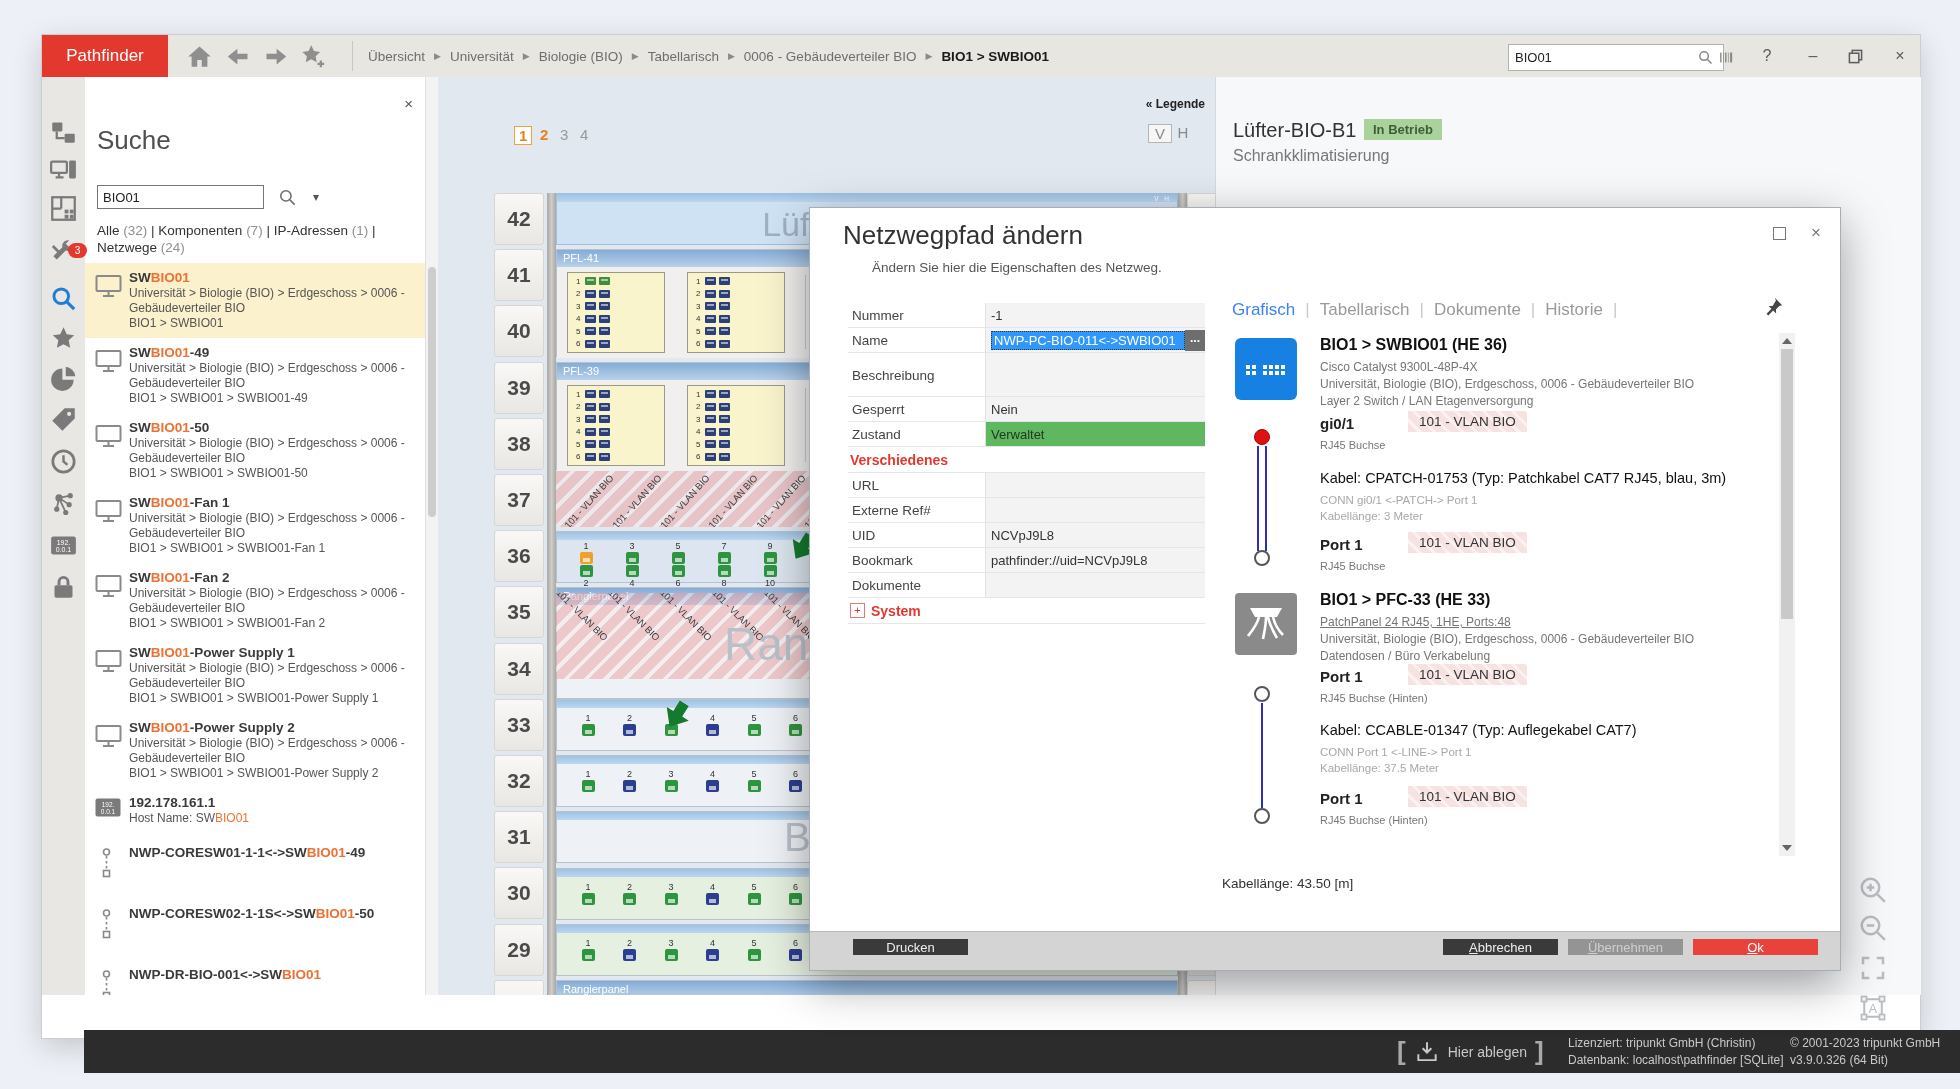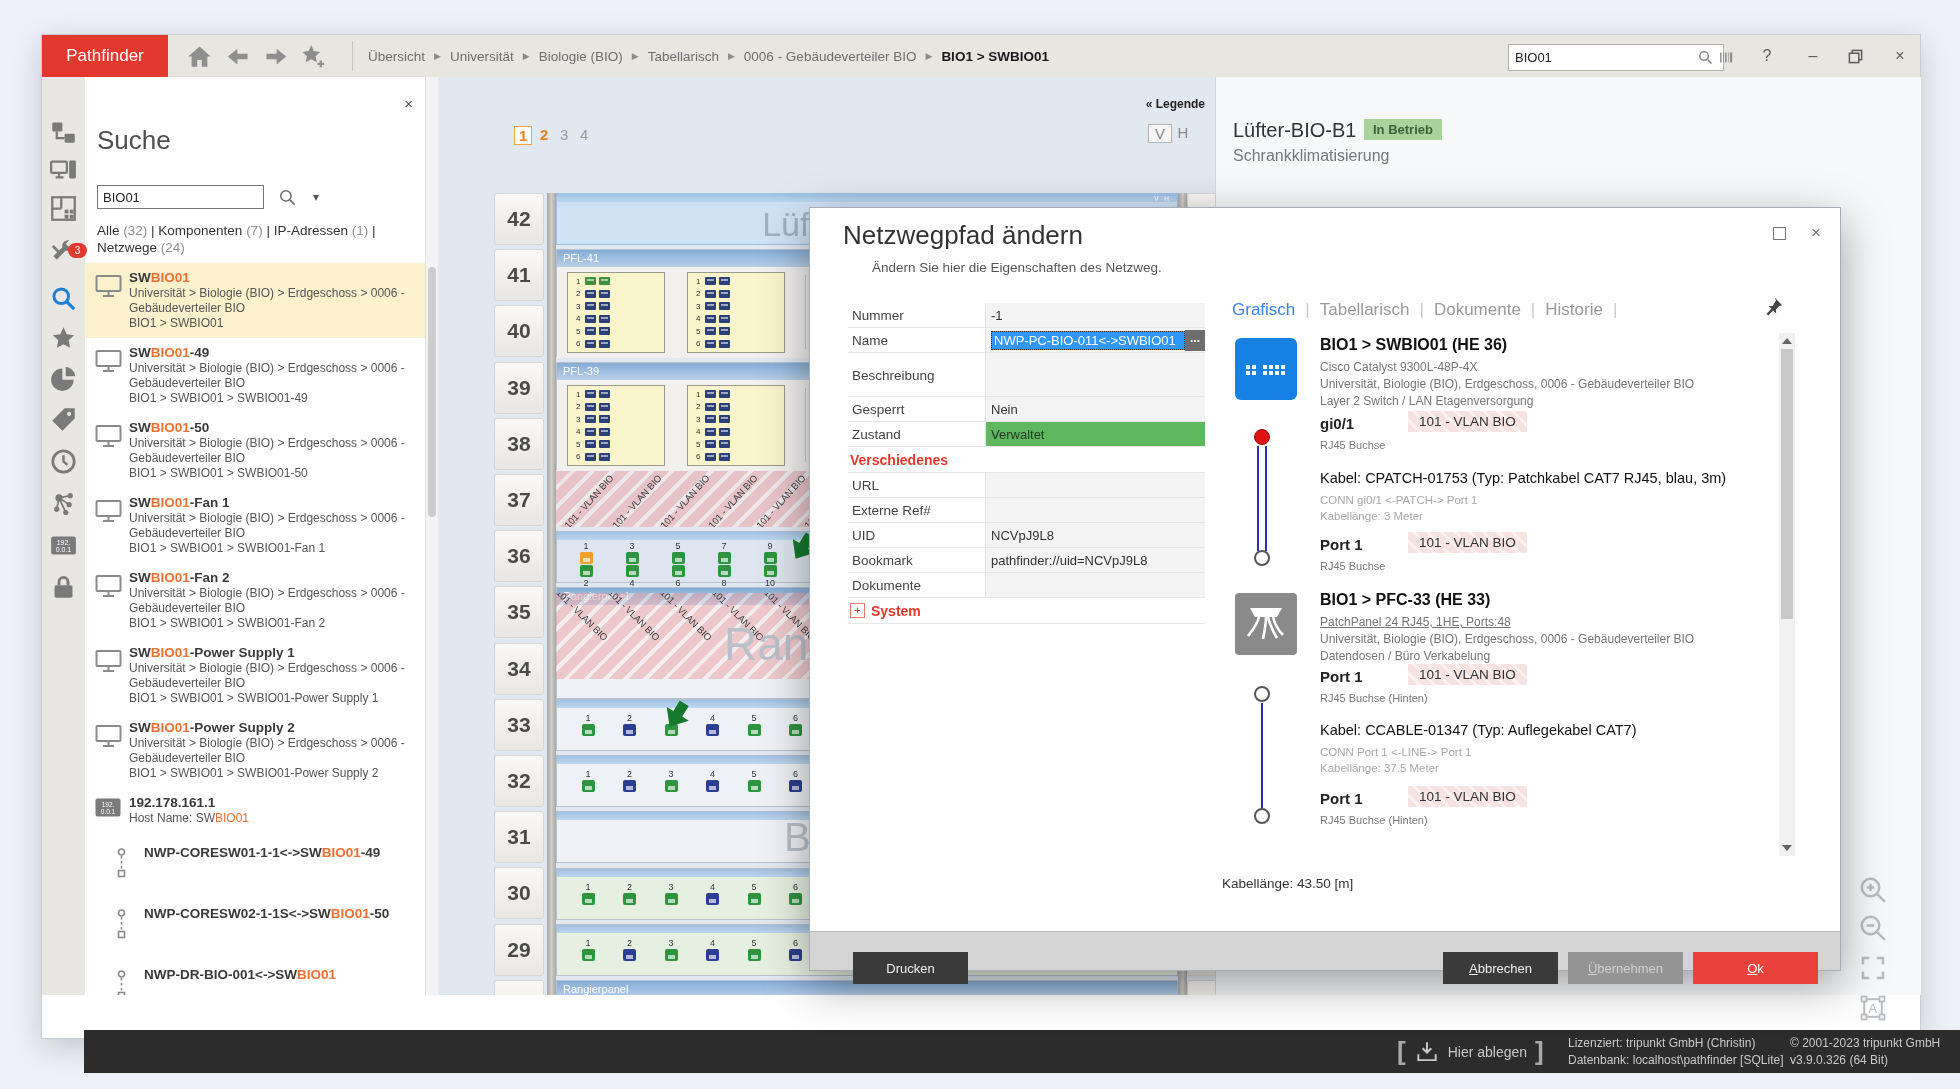--- a/index.html
+++ b/index.html
@@ -38,21 +38,21 @@
   .result{position:relative;display:flex;padding:7px 0 7px 10px;}
   .result.selected{background:#fbf1cd;}
   .ricon{width:34px;flex:none;padding-top:3px;}
   .ricon svg{width:27px;height:27px;}
   .result.icon-netpath .ricon svg{width:13px;height:30px;margin-left:5px;}
   .result.icon-ip .ricon svg{width:26px;height:19px;}
   .rtext{flex:1;min-width:0;padding-right:8px;}
   .rtitle{font-size:13.5px;font-weight:bold;color:#3a3a3a;line-height:16px;}
   .rline{font-size:12px;color:#555;line-height:15px;}
   .hl{color:#ed7133;}
-  .result.icon-netpath{padding-top:12px;padding-bottom:12px;margin-left:15px;}
+  .result.icon-netpath{padding-top:12px;padding-bottom:12px;}
   #sp-scroll{position:absolute;left:383px;top:42px;width:13px;height:918px;background:#f3f3f3;border-left:1px solid #e0e0e0;}
   #sp-thumb{position:absolute;left:2px;top:190px;width:8px;height:250px;background:#cdcdcd;border-radius:4px;}
   
   #canvas{position:absolute;left:396px;top:42px;width:777px;height:918px;background:#e2e8f0;overflow:hidden;}
   #legend{position:absolute;right:10px;top:20px;font-size:12px;font-weight:bold;color:#222;}
   .page{position:absolute;top:49px;font-size:15px;color:#999;}
   .page.current{color:#e8821e;font-weight:bold;border:1px solid #f0a23c;background:#fff;padding:0 4px;}
   .page.active{color:#e8821e;font-weight:bold;}
   .vh{position:absolute;top:47px;font-size:15px;color:#8a8a8a;width:22px;text-align:center;}
   .vh.boxed{border:1px solid #b5b5b5;background:#f6f6f6;}
@@ -128,21 +128,21 @@
   .g-wire.double{width:10px;border-left:2px solid #2d2db8;border-right:2px solid #2d2db8;box-sizing:border-box;}
   .g-wire.single{width:2px;background:#2d2db8;}
   #gscroll{position:absolute;left:969px;top:125px;width:16px;height:523px;background:#f1f1f1;}
   #gthumb{position:absolute;left:2px;top:16px;width:12px;height:270px;background:#c9c9c9;}
   .scr-arrow{position:absolute;left:3px;width:0;height:0;border-left:5px solid transparent;border-right:5px solid transparent;}
   .scr-arrow.up{top:5px;border-bottom:6px solid #666;}
   .scr-arrow.down{bottom:5px;border-top:6px solid #666;}
   #g-total{position:absolute;left:412px;top:668px;font-size:13.5px;color:#333;}
   
   #dlg-footer{position:absolute;left:0;bottom:0;width:100%;height:38px;background:#d4d4d4;border-top:1px solid #b9b9b9;}
-  .dbtn{position:absolute;top:7px;height:32px;font-size:13px;display:flex;align-items:center;justify-content:center;box-sizing:border-box;margin-top:13px;}
+  .dbtn{position:absolute;top:7px;height:16px;font-size:13px;display:flex;align-items:center;justify-content:center;box-sizing:border-box;}
   .dbtn.dark{background:#3a3a3a;color:#eee;}
   .dbtn.disabled{background:#949494;color:#cfcfcf;}
   .dbtn.red{background:#e8423b;color:#fff;}
   
   #statusbar{position:absolute;left:42px;top:995px;width:1878px;height:43px;background:#2c2c2c;z-index:6;}
   #drop{position:absolute;left:1313px;top:0;height:43px;display:flex;align-items:center;color:#c9c9c9;font-size:14px;gap:8px;}
   #drop .bracket{font-size:26px;font-weight:bold;color:#a9a9a9;}
   #drop svg{width:26px;height:26px;}
   .sb-col{position:absolute;top:5px;font-size:12px;color:#c9c9c9;line-height:17px;}
 </style>

